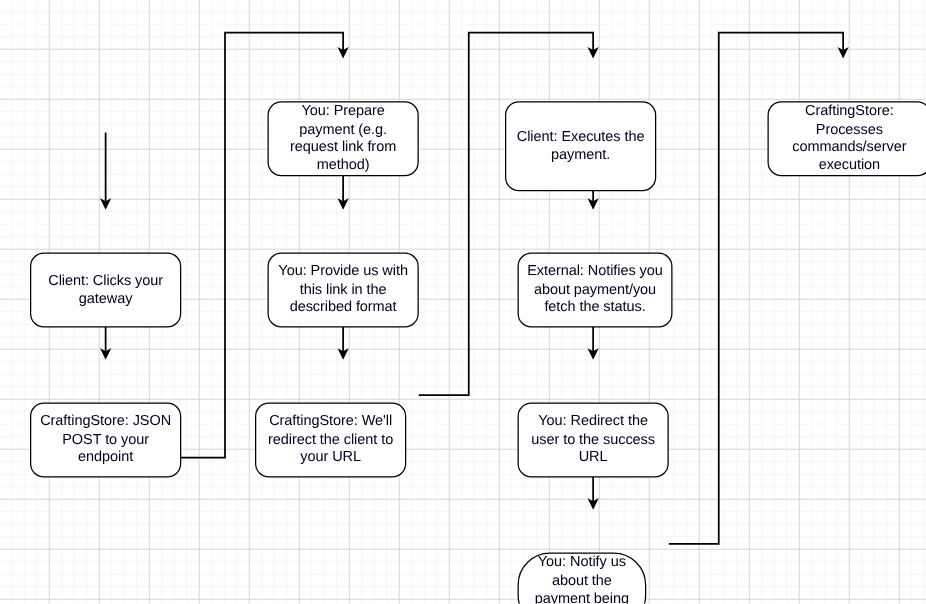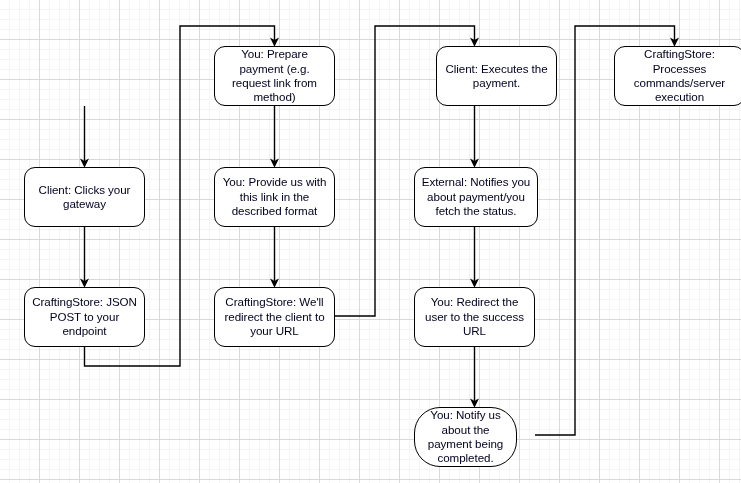--- a/index.html
+++ b/index.html
@@ -38,20 +38,21 @@
     background: #ffffff;
     color: #00001f;
     font-size: 11.6px;
     line-height: 14.4px;
     text-align: center;
     display: flex;
     align-items: center;
     justify-content: center;
     padding: 2px 6px;
     letter-spacing: -0.05px;
+    margin-top: 35px;
   }
   .node span {
     display: block;
     width: 100%;
   }
 </style>
 </head>
 <body>
 
 <div id="canvas">
@@ -94,25 +95,25 @@
   </div>
 
   <div class="node" style="left:214px; top:46px; width:121px; height:60px;">
     <span>You: Prepare payment (e.g. request link from method)</span>
   </div>
 
   <div class="node" style="left:214px; top:167px; width:121px; height:60px;">
     <span>You: Provide us with this link in the described format</span>
   </div>
 
-  <div class="node" style="left:214px; top:287px; width:121px; height:60px;">
+  <div class="node" style="left:204px; top:287px; width:121px; height:60px;">
     <span>CraftingStore: We'll redirect the client to your URL</span>
   </div>
 
-  <div class="node" style="left:436px; top:46px; width:121px; height:60px;">
+  <div class="node" style="left:404px; top:46px; width:121px; height:72px;">
     <span>Client: Executes the payment.</span>
   </div>
 
   <div class="node" style="left:414px; top:167px; width:124px; height:60px;">
     <span>External: Notifies you about payment/you fetch the status.</span>
   </div>
 
   <div class="node" style="left:414px; top:287px; width:121px; height:60px;">
     <span>You: Redirect the user to the success URL</span>
   </div>

